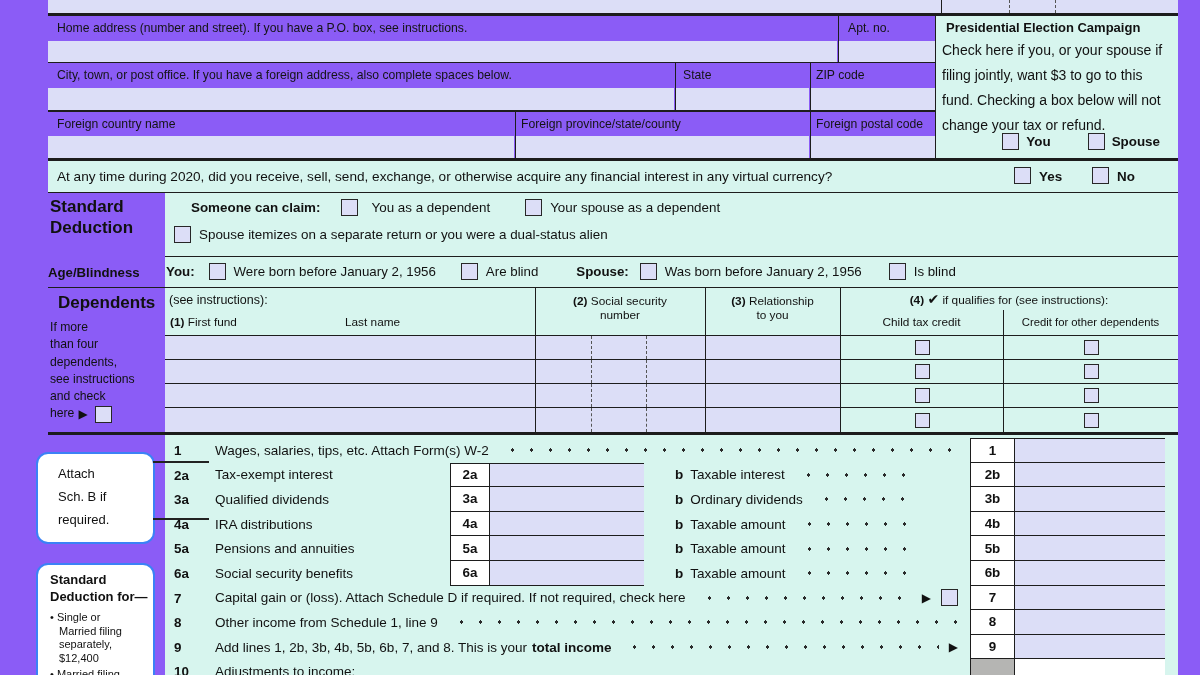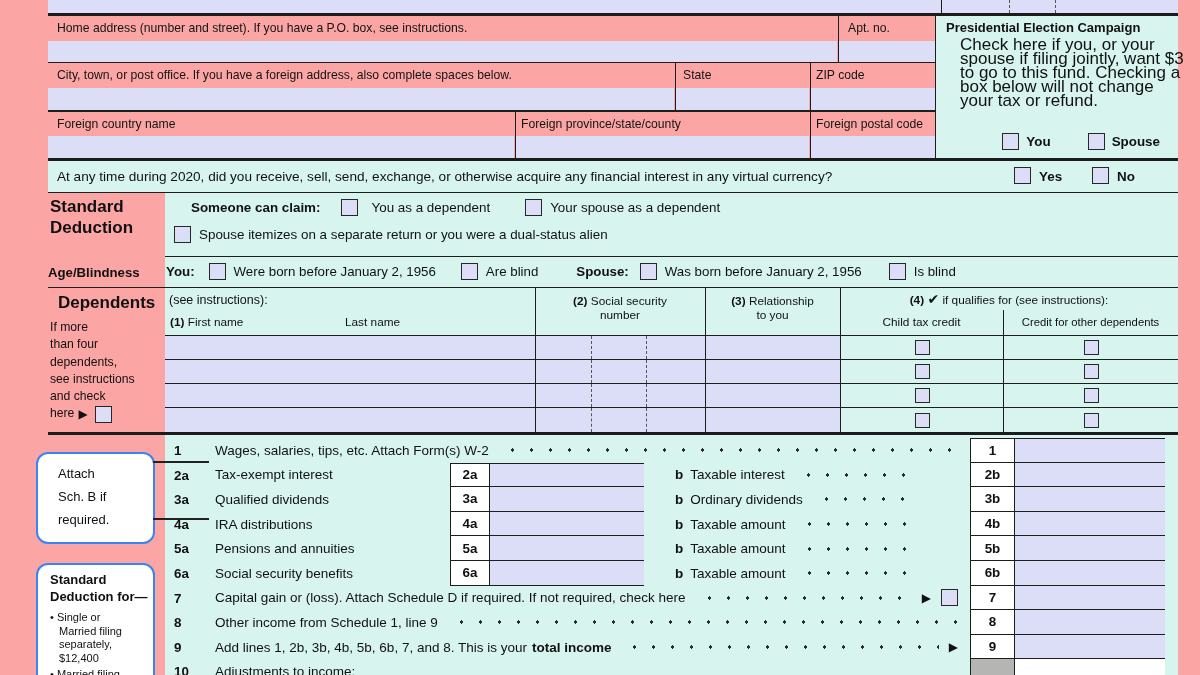--- a/index.html
+++ b/index.html
@@ -1,19 +1,19 @@
 <!DOCTYPE html>
 <html><head>
 <meta charset="utf-8">
 <style>
   * { margin:0; padding:0; box-sizing:border-box; }
   html,body { background:#fff; }
   #page {
     position:relative; width:1200px; height:675px; overflow:hidden;
-    background:#fca5a5; color:#111;
+    background:#8b5cf6; color:#111;
     font-family:"Liberation Sans","DejaVu Sans",sans-serif;
     font-size:13.4px;
   }
   .abs { position:absolute; }
   .lav { background:#dcdef7; }
   .cyanbg { background:#d7f5ee; }
   .bold { font-weight:bold; }
   .hline { background:#1d1d1d; height:1px; }
   .hline2 { background:#1d1d1d; height:2px; }
   .hline3 { background:#1c1c1c; height:3px; }
@@ -110,21 +110,21 @@
   <div class="abs lbl" style="left:521px;top:117px">Foreign province/state/county</div>
   <div class="abs lbl" style="left:816px;top:117px">Foreign postal code</div>
   <div class="abs lav" style="left:48px;top:136px;width:466px;height:22px"></div>
   <div class="abs lav" style="left:516px;top:136px;width:293px;height:22px"></div>
   <div class="abs lav" style="left:811px;top:136px;width:124px;height:22px"></div>
   <div class="abs vline" style="left:515px;top:112px;height:46px"></div>
   <div class="abs vline" style="left:810px;top:112px;height:46px"></div>
 
   <div class="abs cyanbg" style="left:935px;top:16px;width:243px;height:167px;border-left:1.4px solid #1d1d1d">
     <div class="abs bold" style="left:10px;top:4px;font-size:13px;white-space:nowrap">Presidential Election Campaign</div>
-    <div class="abs" style="left:24px;top:22px;width:228px;font-size:17px;line-height:14px">Check here if you, or your spouse if filing jointly, want $3 to go to this fund. Checking a box below will not change your tax or refund.</div>
+    <div class="abs" style="left:6px;top:22px;width:228px;font-size:14px;line-height:25px">Check here if you, or your spouse if filing jointly, want $3 to go to this fund. Checking a box below will not change your tax or refund.</div>
     <div class="abs" style="left:0;top:117px;width:243px;display:flex;justify-content:flex-end;align-items:center;padding-right:19px">
       <span class="cb"></span>
       <span class="bold" style="margin-left:7px;font-size:13.4px">You</span>
       <span class="cb" style="margin-left:37px"></span>
       <span class="bold" style="margin-left:7px;font-size:13.4px">Spouse</span>
     </div>
   </div>
   <div class="abs hline3" style="left:48px;top:158px;width:1130px"></div>
 
   <div class="abs cyanbg" style="left:48px;top:161px;width:1130px;height:32px;border-bottom:1.4px solid #1d1d1d">
@@ -186,21 +186,21 @@
         <span class="arrow" style="margin-left:4px">▶</span>
         <span class="cb" style="margin-left:7px"></span>
       </div>
     </div>
 
     <div class="abs cyanbg" style="left:117px;top:0;width:1013px;height:144px">
 
       <div class="abs" style="left:4px;top:5px;font-size:12.5px">(see instructions):</div>
       <div class="abs" style="left:5px;top:27px;font-size:11.8px">
         <span class="bold">(1)</span>
-        <span>First name</span>
+        <span>First fund</span>
       </div>
       <div class="abs" style="left:180px;top:27px;font-size:11.8px">Last name</div>
       <div class="abs hdr" style="left:370px;top:6px;width:170px">
         <div><span class="bold">(2)</span> <span>Social security</span></div>
         <div>number</div>
       </div>
       <div class="abs hdr" style="left:540px;top:6px;width:135px">
         <div><span class="bold">(3)</span> <span>Relationship</span></div>
         <div>to you</div>
       </div>

